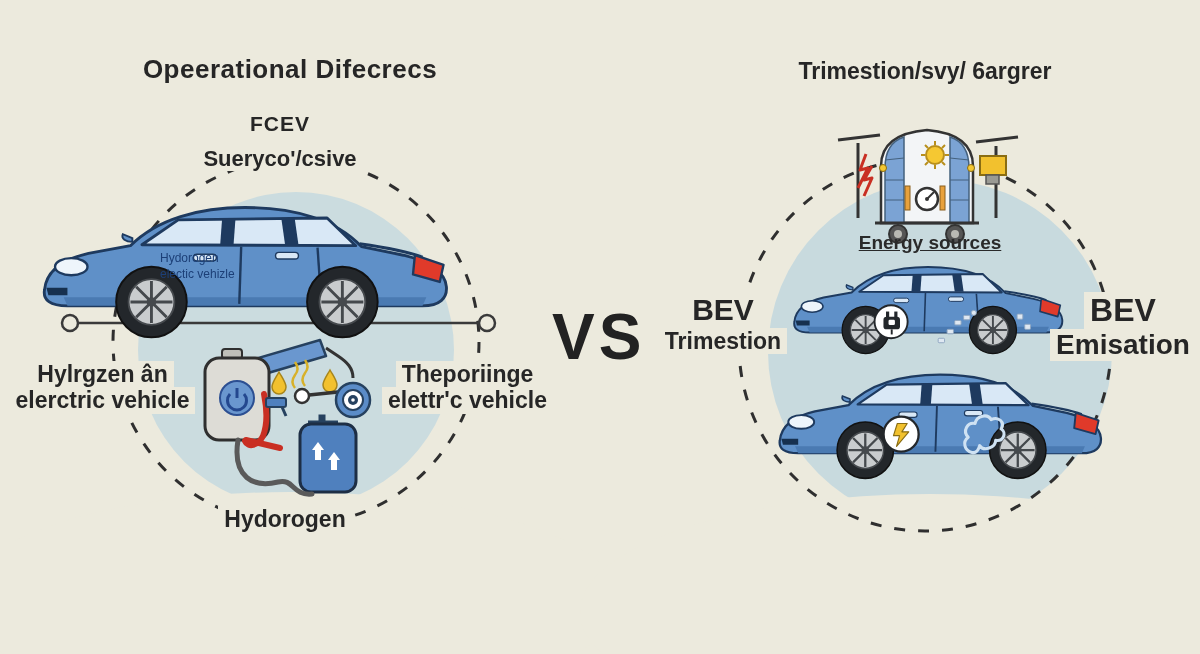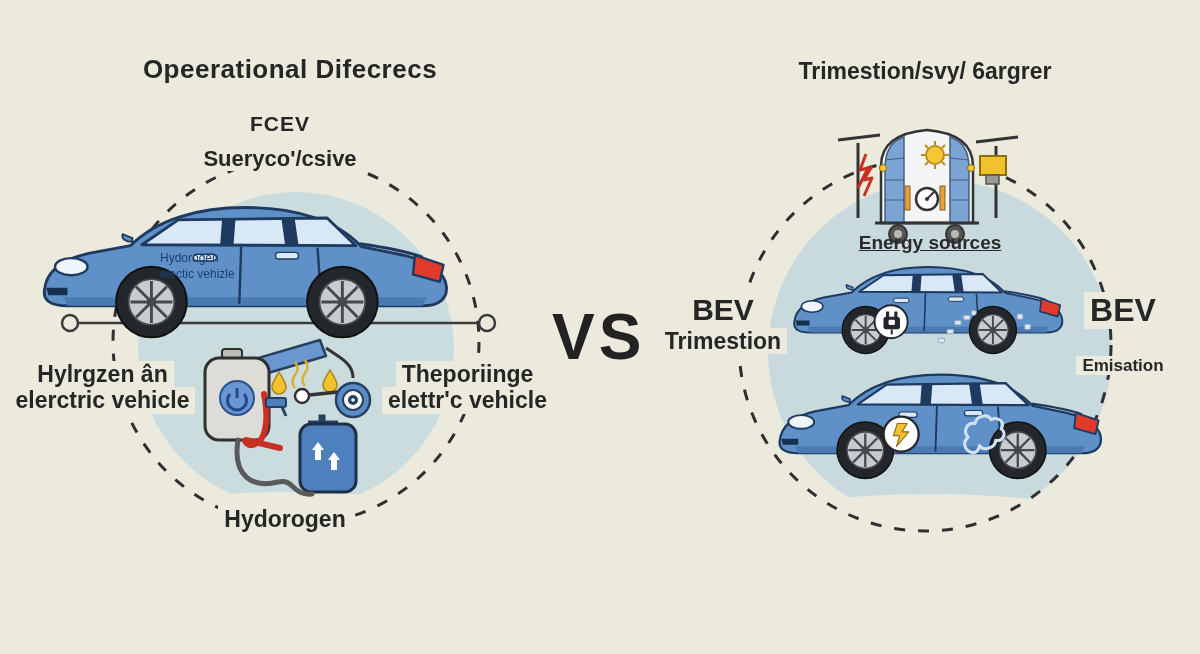--- a/index.html
+++ b/index.html
@@ -12,21 +12,21 @@
   .lbl{font-weight:700;color:#262626;text-align:center;line-height:1.15;}
   .lbl .patch{background:#eceadd;padding:0 6px;display:inline-block;}
   .title-main{font-size:26px;letter-spacing:.5px;}
   .h-fcev{font-size:21px;letter-spacing:1px;}
   .h-sub{font-size:22px;}
   .side-lbl{font-size:23px;}
   .vs{font-size:64px;font-weight:700;letter-spacing:4px;color:#222;}
   .bev-big{font-size:30px;display:block;}
   .bev-sub{font-size:23px;display:block;}
   .bev-big2{font-size:32px;display:block;}
-  .bev-sub2{font-size:17px;display:block;margin-top:27px;}
+  .bev-sub2{font-size:28px;display:block;}
   .door-label{font-size:12px;font-weight:400;color:#1c3f77;line-height:1.35;text-align:left;}
   .energy{font-size:19px;font-weight:700;color:#2a2a2a;text-align:center;text-decoration:underline;}
   .rt-title{font-size:23px;font-weight:700;text-align:center;line-height:1.2;}
   svg{display:block;}
 </style>
 </head>
 <body>
 
 <div class="canvas">
 

